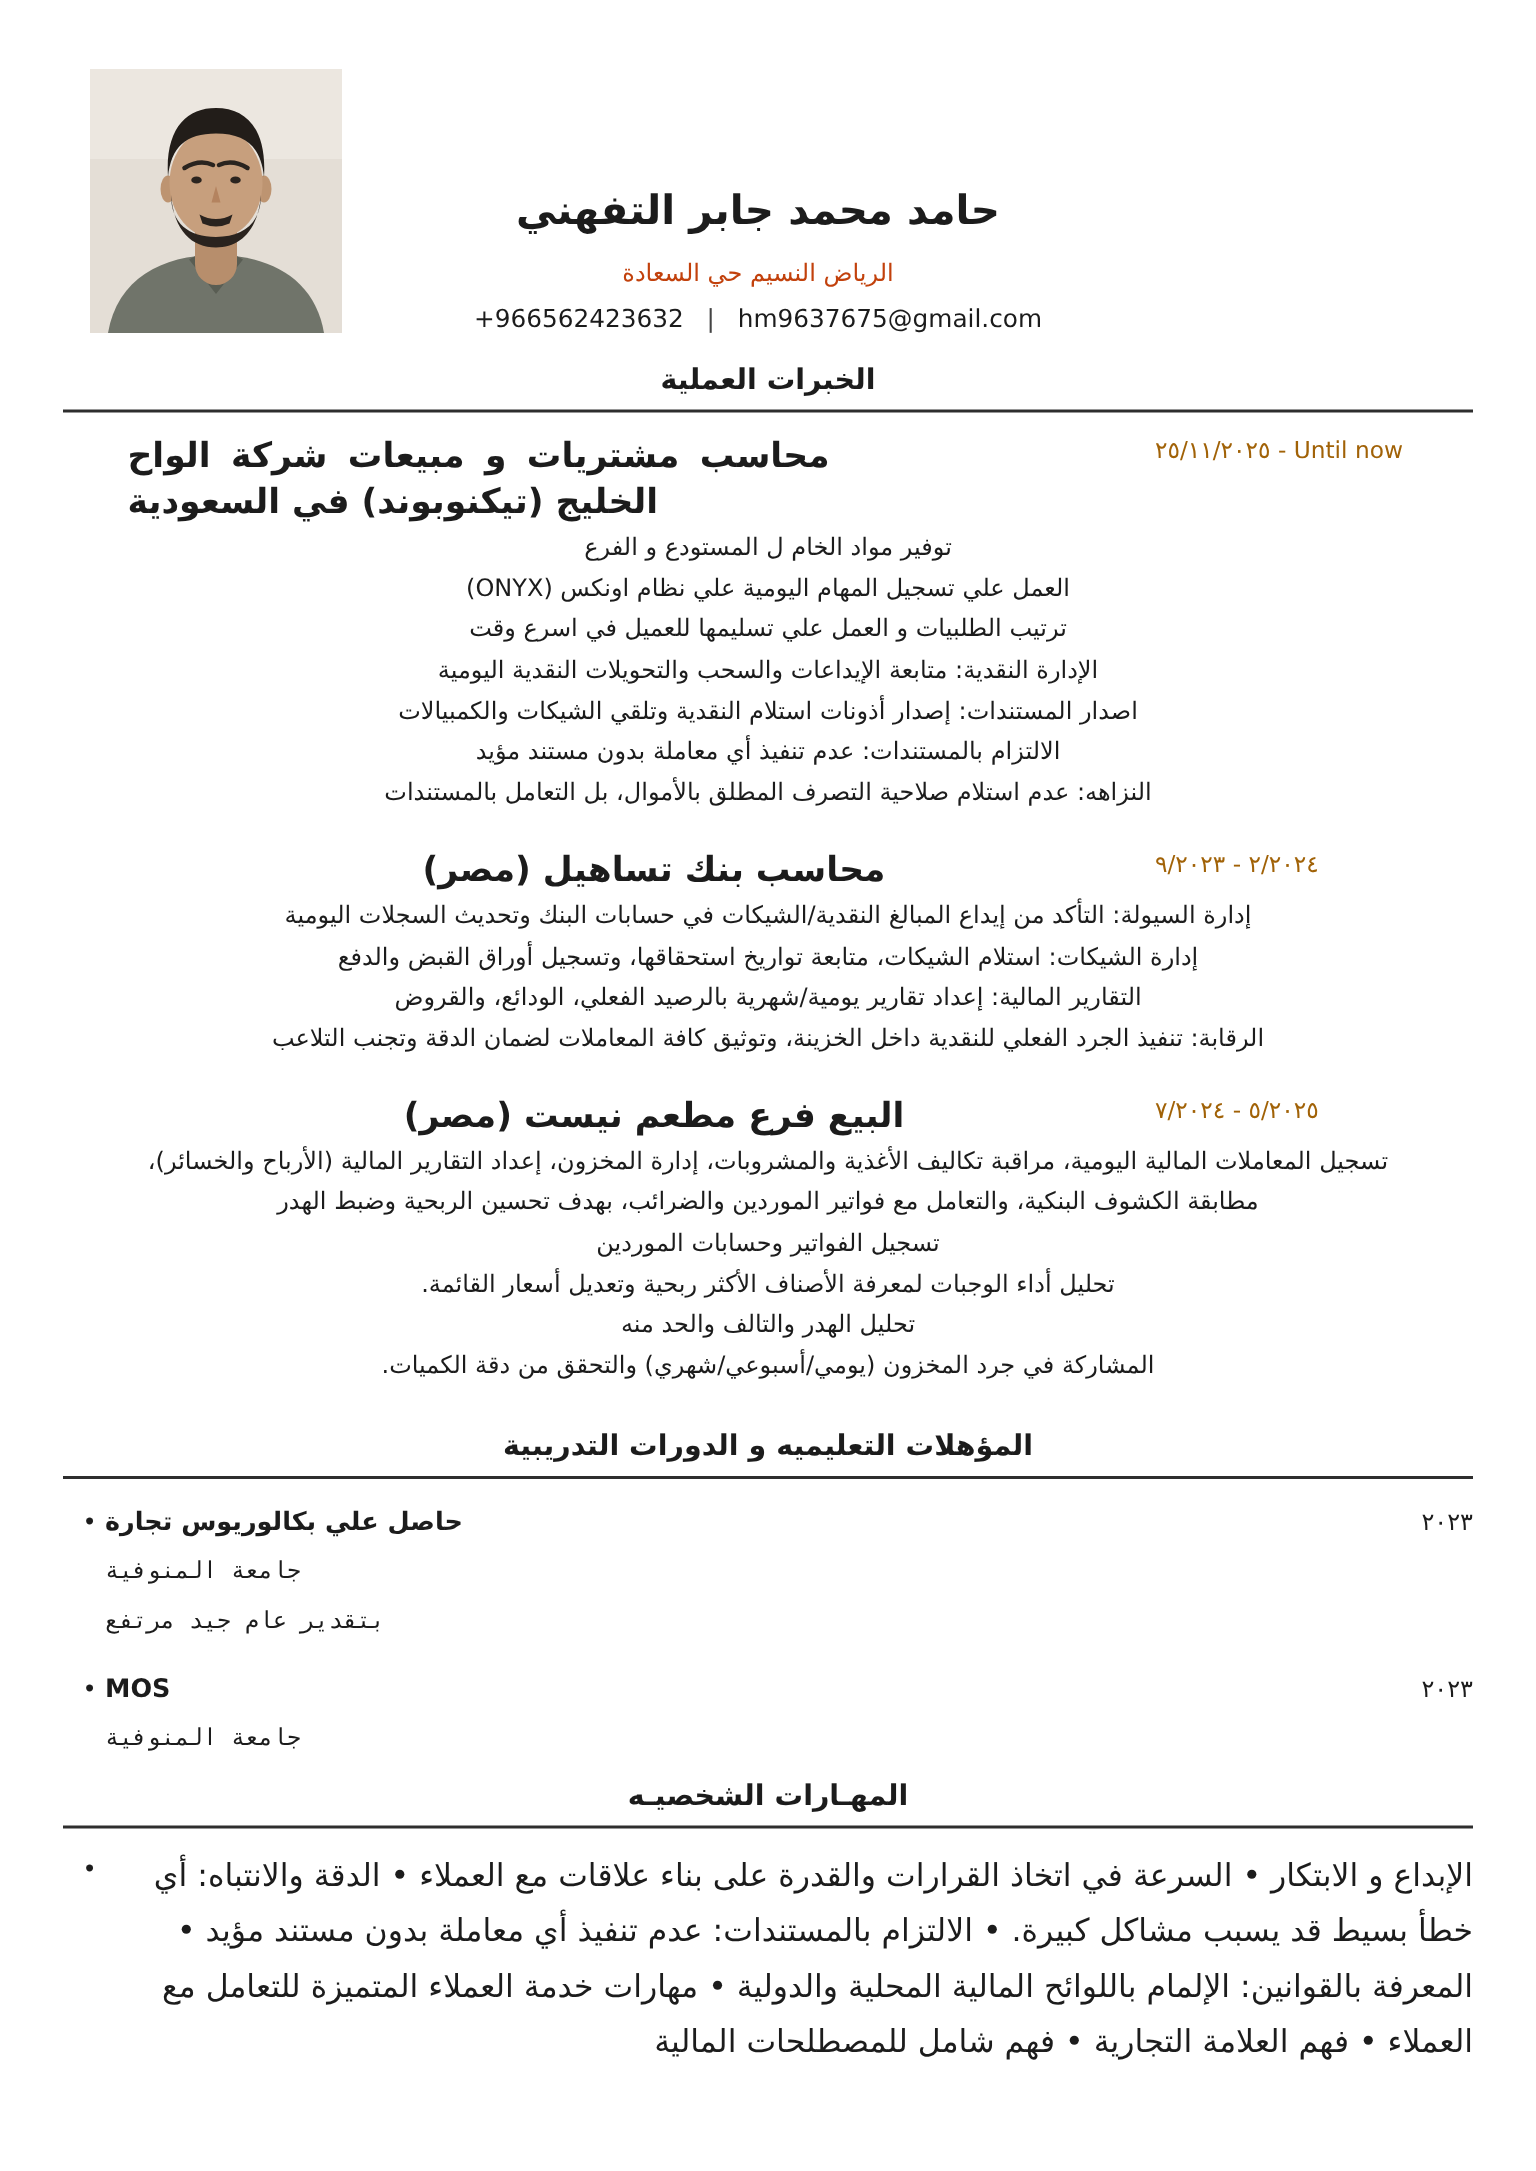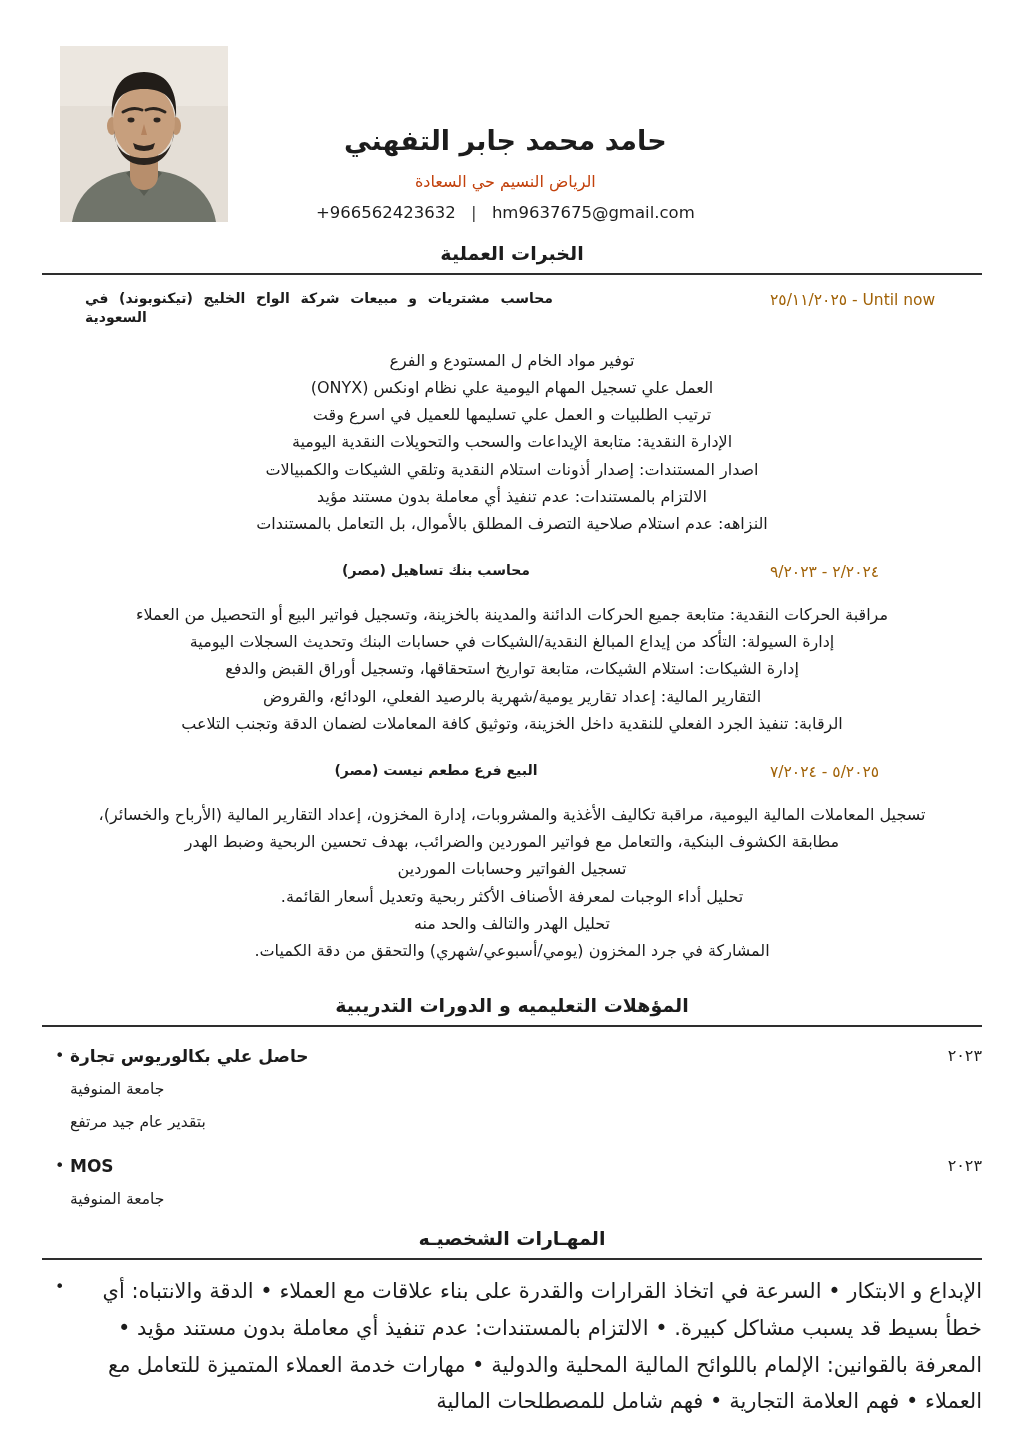--- a/index.html
+++ b/index.html
@@ -30,35 +30,35 @@
   .rule { border-bottom:2px solid #2e2e2e; margin-top:9px; }
 
   .section.experience { margin-top:20px; }
   .section.education  { margin-top:30px; }
   .section.skills     { margin-top:16px; }
 
   
   .job { margin-top:14px; }
   .job + .job { margin-top:24px; }
   .job-head { display:flex; justify-content:space-between; align-items:flex-start; direction:ltr; }
-  .job-title { font-size:14px; font-weight:700; direction:rtl; line-height:1.35; }
+  .job-title { font-size:23px; font-weight:700; direction:rtl; line-height:1.35; }
   .job-title.wrap { flex:none; max-width:468px; margin-left:43px; text-align:justify; text-align-last:left; }
   .job-title.center { flex:1 1 auto; text-align:center; padding-left:60px; }
   .job-date { flex:none; width:212px; text-align:left; font-size:15.5px; direction:ltr; padding-top:2px; color:#a16207; }
-  .job-lines { margin-top:20px; }
+  .job-lines { margin-top:0; }
   .job-line { direction:rtl; text-align:center; font-size:16px; line-height:1.7; }
   .gap-above { margin-top:22px; }
 
   
   .edu-item { display:flex; direction:ltr; align-items:flex-start; margin-top:18px; }
   .edu-item + .edu-item { margin-top:22px; }
   .edu-bullet { flex:none; width:28px; padding-left:13px; font-size:16px; line-height:1.4; }
   .edu-main { flex:1 1 auto; direction:rtl; text-align:left; }
   .edu-title { font-size:17px; font-weight:700; line-height:1.35; }
-  .edu-detail { font-size:15.5px; margin-top:11px; line-height:1.4; }
+  .edu-detail { font-size:15.5px; margin-top:11px; line-height:1.4;font-family:Liberation Mono, monospace; }
   .edu-date { flex:none; width:70px; text-align:right; font-size:16px; direction:ltr; padding-top:1px; }
 
   
   .skills-item { display:flex; direction:ltr; align-items:flex-start; margin-top:13px; }
   .skills-bullet { flex:none; width:28px; padding-left:13px; font-size:16px; line-height:1.75; }
   .skills-text { flex:1 1 auto; direction:rtl; text-align:right; font-size:21px; line-height:1.75; padding-left:6px; }
 </style>
 </head>
 <body>
 
@@ -124,21 +124,20 @@
         <p class="job-line">النزاهه: عدم استلام صلاحية التصرف المطلق بالأموال، بل التعامل بالمستندات</p>
       </div>
     </article>
 
     <article class="job">
       <div class="job-head">
         <h3 class="job-title center">محاسب بنك تساهيل (مصر)</h3>
         <div class="job-date">٢/٢٠٢٤ - ٩/٢٠٢٣</div>
       </div>
       <div class="job-lines">
-        <p class="job-line">مراقبة الحركات النقدية: متابعة جميع الحركات الدائنة والمدينة بالخزينة، وتسجيل فواتير البيع أو التحصيل من العملاء</p>
         <p class="job-line">إدارة السيولة: التأكد من إيداع المبالغ النقدية/الشيكات في حسابات البنك وتحديث السجلات اليومية</p>
         <p class="job-line">إدارة الشيكات: استلام الشيكات، متابعة تواريخ استحقاقها، وتسجيل أوراق القبض والدفع</p>
         <p class="job-line">التقارير المالية: إعداد تقارير يومية/شهرية بالرصيد الفعلي، الودائع، والقروض</p>
         <p class="job-line">الرقابة: تنفيذ الجرد الفعلي للنقدية داخل الخزينة، وتوثيق كافة المعاملات لضمان الدقة وتجنب التلاعب</p>
       </div>
     </article>
 
     <article class="job">
       <div class="job-head">
         <h3 class="job-title center">البيع فرع مطعم نيست (مصر)</h3>

